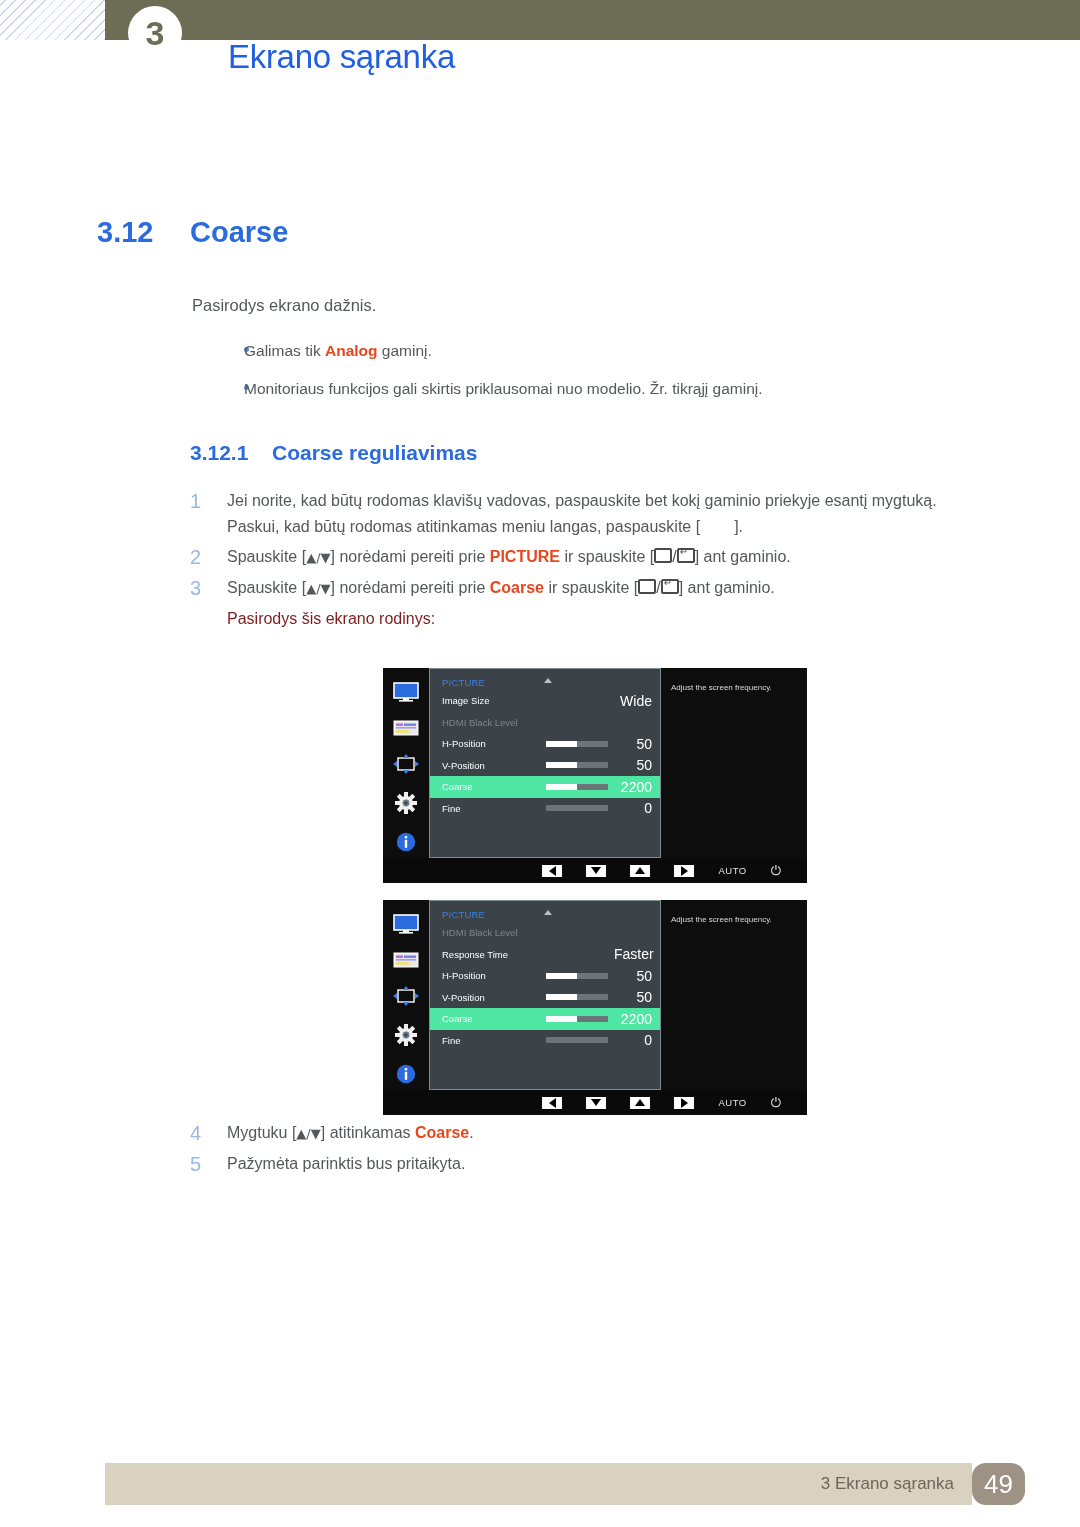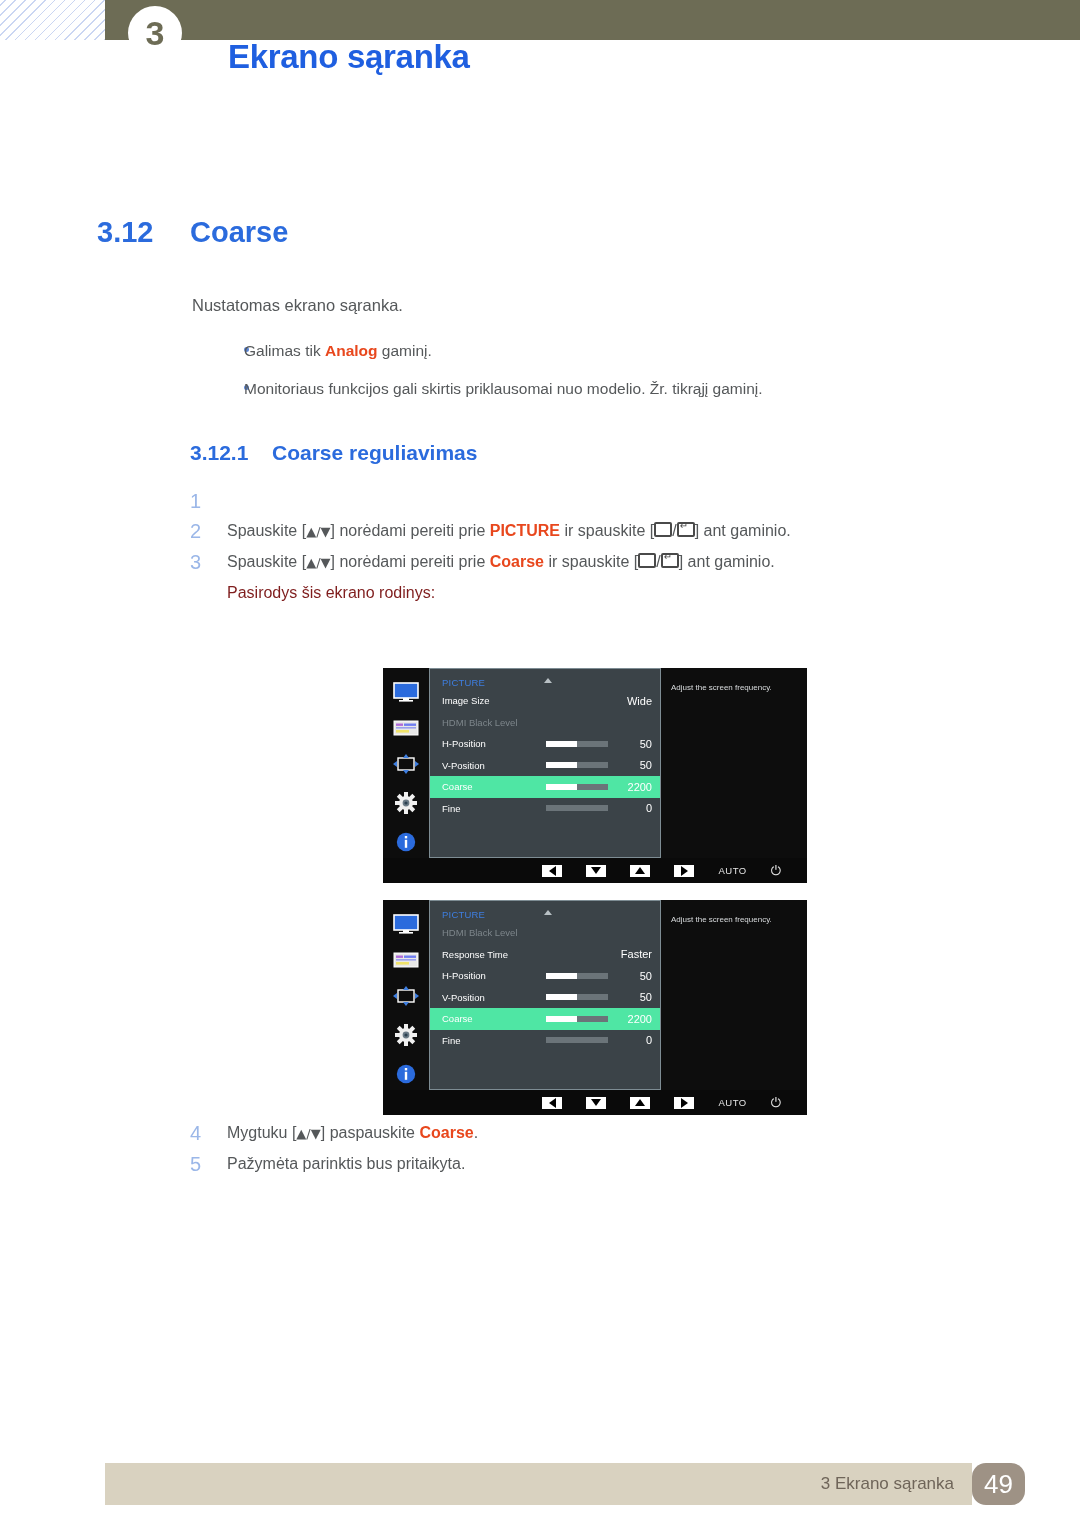--- a/index.html
+++ b/index.html
@@ -45,21 +45,21 @@
     font-size: 34px;
     font-weight: bold;
     color: #6d6c55;
     line-height: 1;
     overflow: hidden;
   }
   .header-title {
     position: absolute;
     left: 228px; top: 38px;
     font-size: 33px;
-    font-weight: bold;
+    font-weight: normal;
     color: #1f5fe0;
     letter-spacing: -0.3px;
   }
 
   
   .section-head {
     position: absolute;
     left: 97px; top: 216px;
     font-size: 29px;
     font-weight: bold;
@@ -250,21 +250,21 @@
   }
   .osd-bar-fill {
     position: absolute;
     left: 0; top: 0; bottom: 0;
     background: #ffffff;
   }
   .osd-val {
     width: 38px;
     flex: none;
     text-align: right;
-    font-size: 11px;
+    font-size: 14px;
   }
 
   .osd-help {
     position: absolute;
     left: 278px; top: 0;
     width: 146px; height: 190px;
     background: #0d0d0d;
     color: #d9dcde;
     font-size: 8px;
     padding: 14px 10px;
@@ -341,41 +341,45 @@
 
 <div class="top-hatch"></div>
 <div class="top-bar"></div>
 <div class="chapter-badge">3</div>
 <div class="header-title">Ekrano sąranka</div>
 
 <div class="section-head">
   <span class="num">3.12</span><span>Coarse</span>
 </div>
 
-<div class="intro">Nustatomas ekrano sąranka.</div>
+<div class="intro">Pasirodys ekrano dažnis.</div>
 
 <div class="bullets">
   <div class="bullet-row">
     <span class="bullet-dot"></span>
     <span class="bullet-text"><span>Galimas tik </span><span class="kw-orange">Analog</span><span> gaminį.</span></span>
   </div>
   <div class="bullet-row">
     <span class="bullet-dot"></span>
     <span class="bullet-text">Monitoriaus funkcijos gali skirtis priklausomai nuo modelio. Žr. tikrąjį gaminį.</span>
   </div>
 </div>
 
 <div class="sub-head">
   <span class="num">3.12.1</span><span>Coarse reguliavimas</span>
 </div>
 
 <div class="steps">
 
   <div class="step">
     <span class="step-num">1</span>
+    <span class="step-body">
+      <span>Jei norite, kad būtų rodomas klavišų vadovas, paspauskite bet kokį gaminio priekyje esantį mygtuką.</span><br>
+      <span>Paskui, kad būtų rodomas atitinkamas meniu langas, paspauskite [</span><span class="blank-key"></span><span>].</span>
+    </span>
   </div>
 
   <div class="step">
     <span class="step-num">2</span>
     <span class="step-body"><span>Spauskite [</span><span class="glyph">▲/▼</span><span>] norėdami pereiti prie </span><span class="kw-orange">PICTURE</span><span> ir spauskite [</span><span class="btn-box"></span><span>/</span><span class="btn-ret"></span><span>] ant gaminio.</span></span>
   </div>
 
   <div class="step">
     <span class="step-num">3</span>
     <span class="step-body"><span>Spauskite [</span><span class="glyph">▲/▼</span><span>] norėdami pereiti prie </span><span class="kw-orange">Coarse</span><span> ir spauskite [</span><span class="btn-box"></span><span>/</span><span class="btn-ret"></span><span>] ant gaminio.</span></span>
@@ -608,21 +612,21 @@
         <i class="tri tri-right"></i>
       </span>
     <span class="ctrl-text">AUTO</span>
     <span class="ctrl-power">⏻</span>
   </div>
 </div>
 
 <div class="steps" style="top:1120px;">
   <div class="step">
     <span class="step-num">4</span>
-    <span class="step-body"><span>Mygtuku [</span><span class="glyph">▲/▼</span><span>] paspauskite </span><span class="kw-orange">Coarse</span><span>.</span></span>
+    <span class="step-body"><span>Mygtuku [</span><span class="glyph">▲/▼</span><span>] atitinkamas </span><span class="kw-orange">Coarse</span><span>.</span></span>
   </div>
   <div class="step">
     <span class="step-num">5</span>
     <span class="step-body">Pažymėta parinktis bus pritaikyta.</span>
   </div>
 </div>
 
 <div class="footer-bar">
   <span class="footer-text">3 Ekrano sąranka</span>
 </div>

